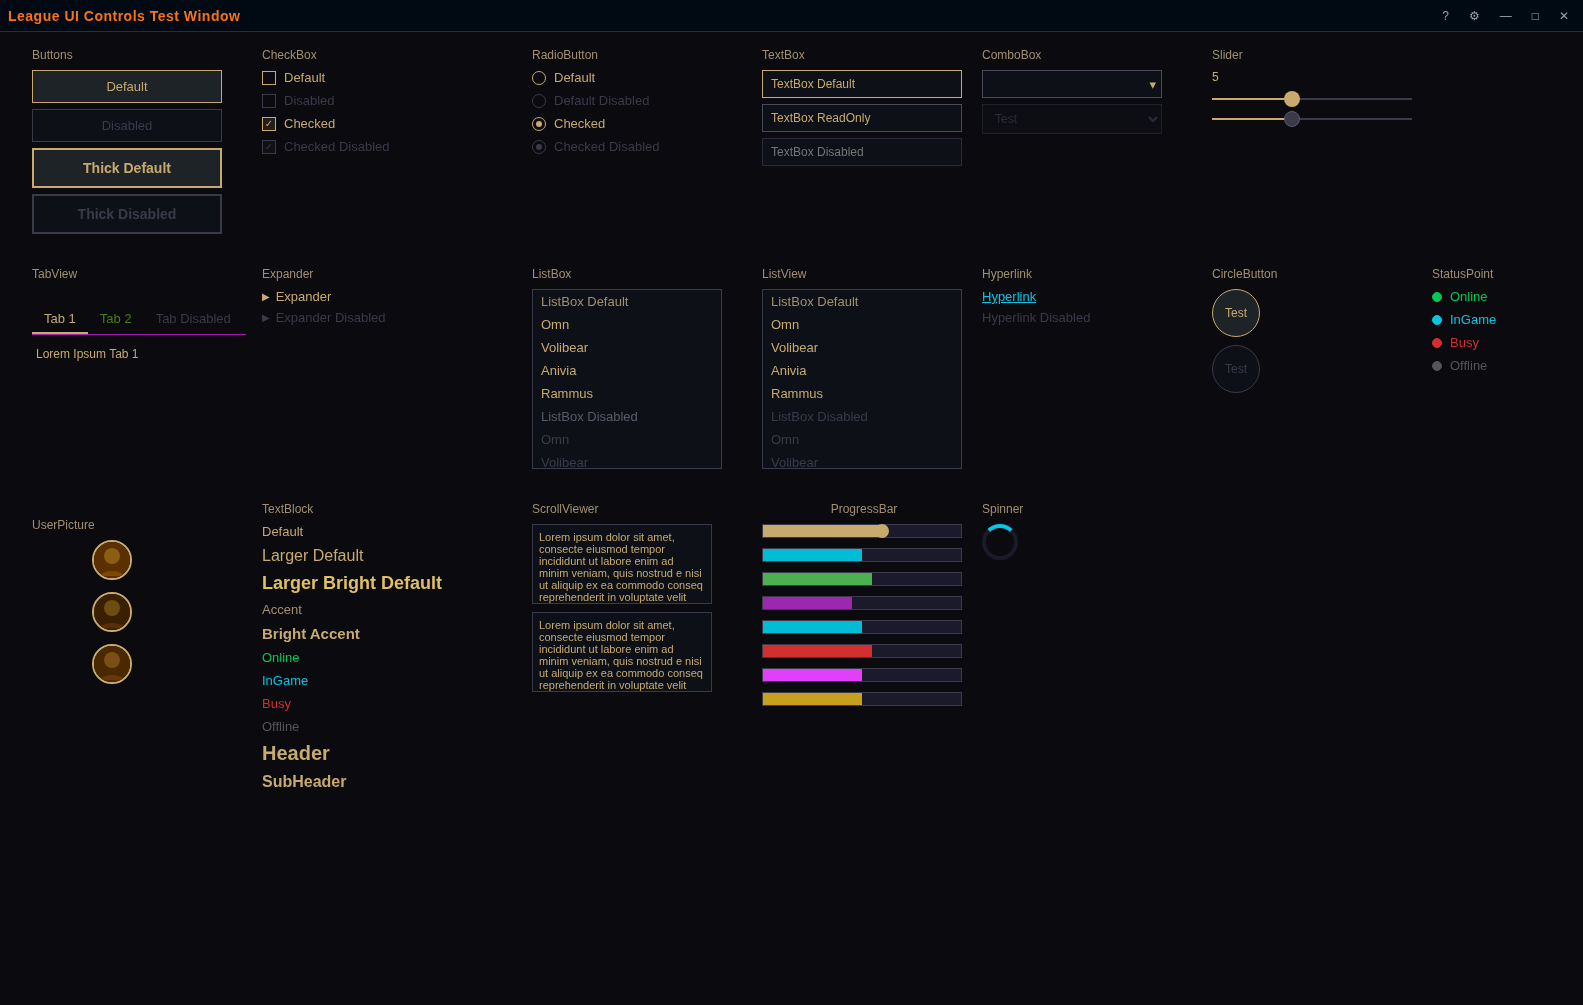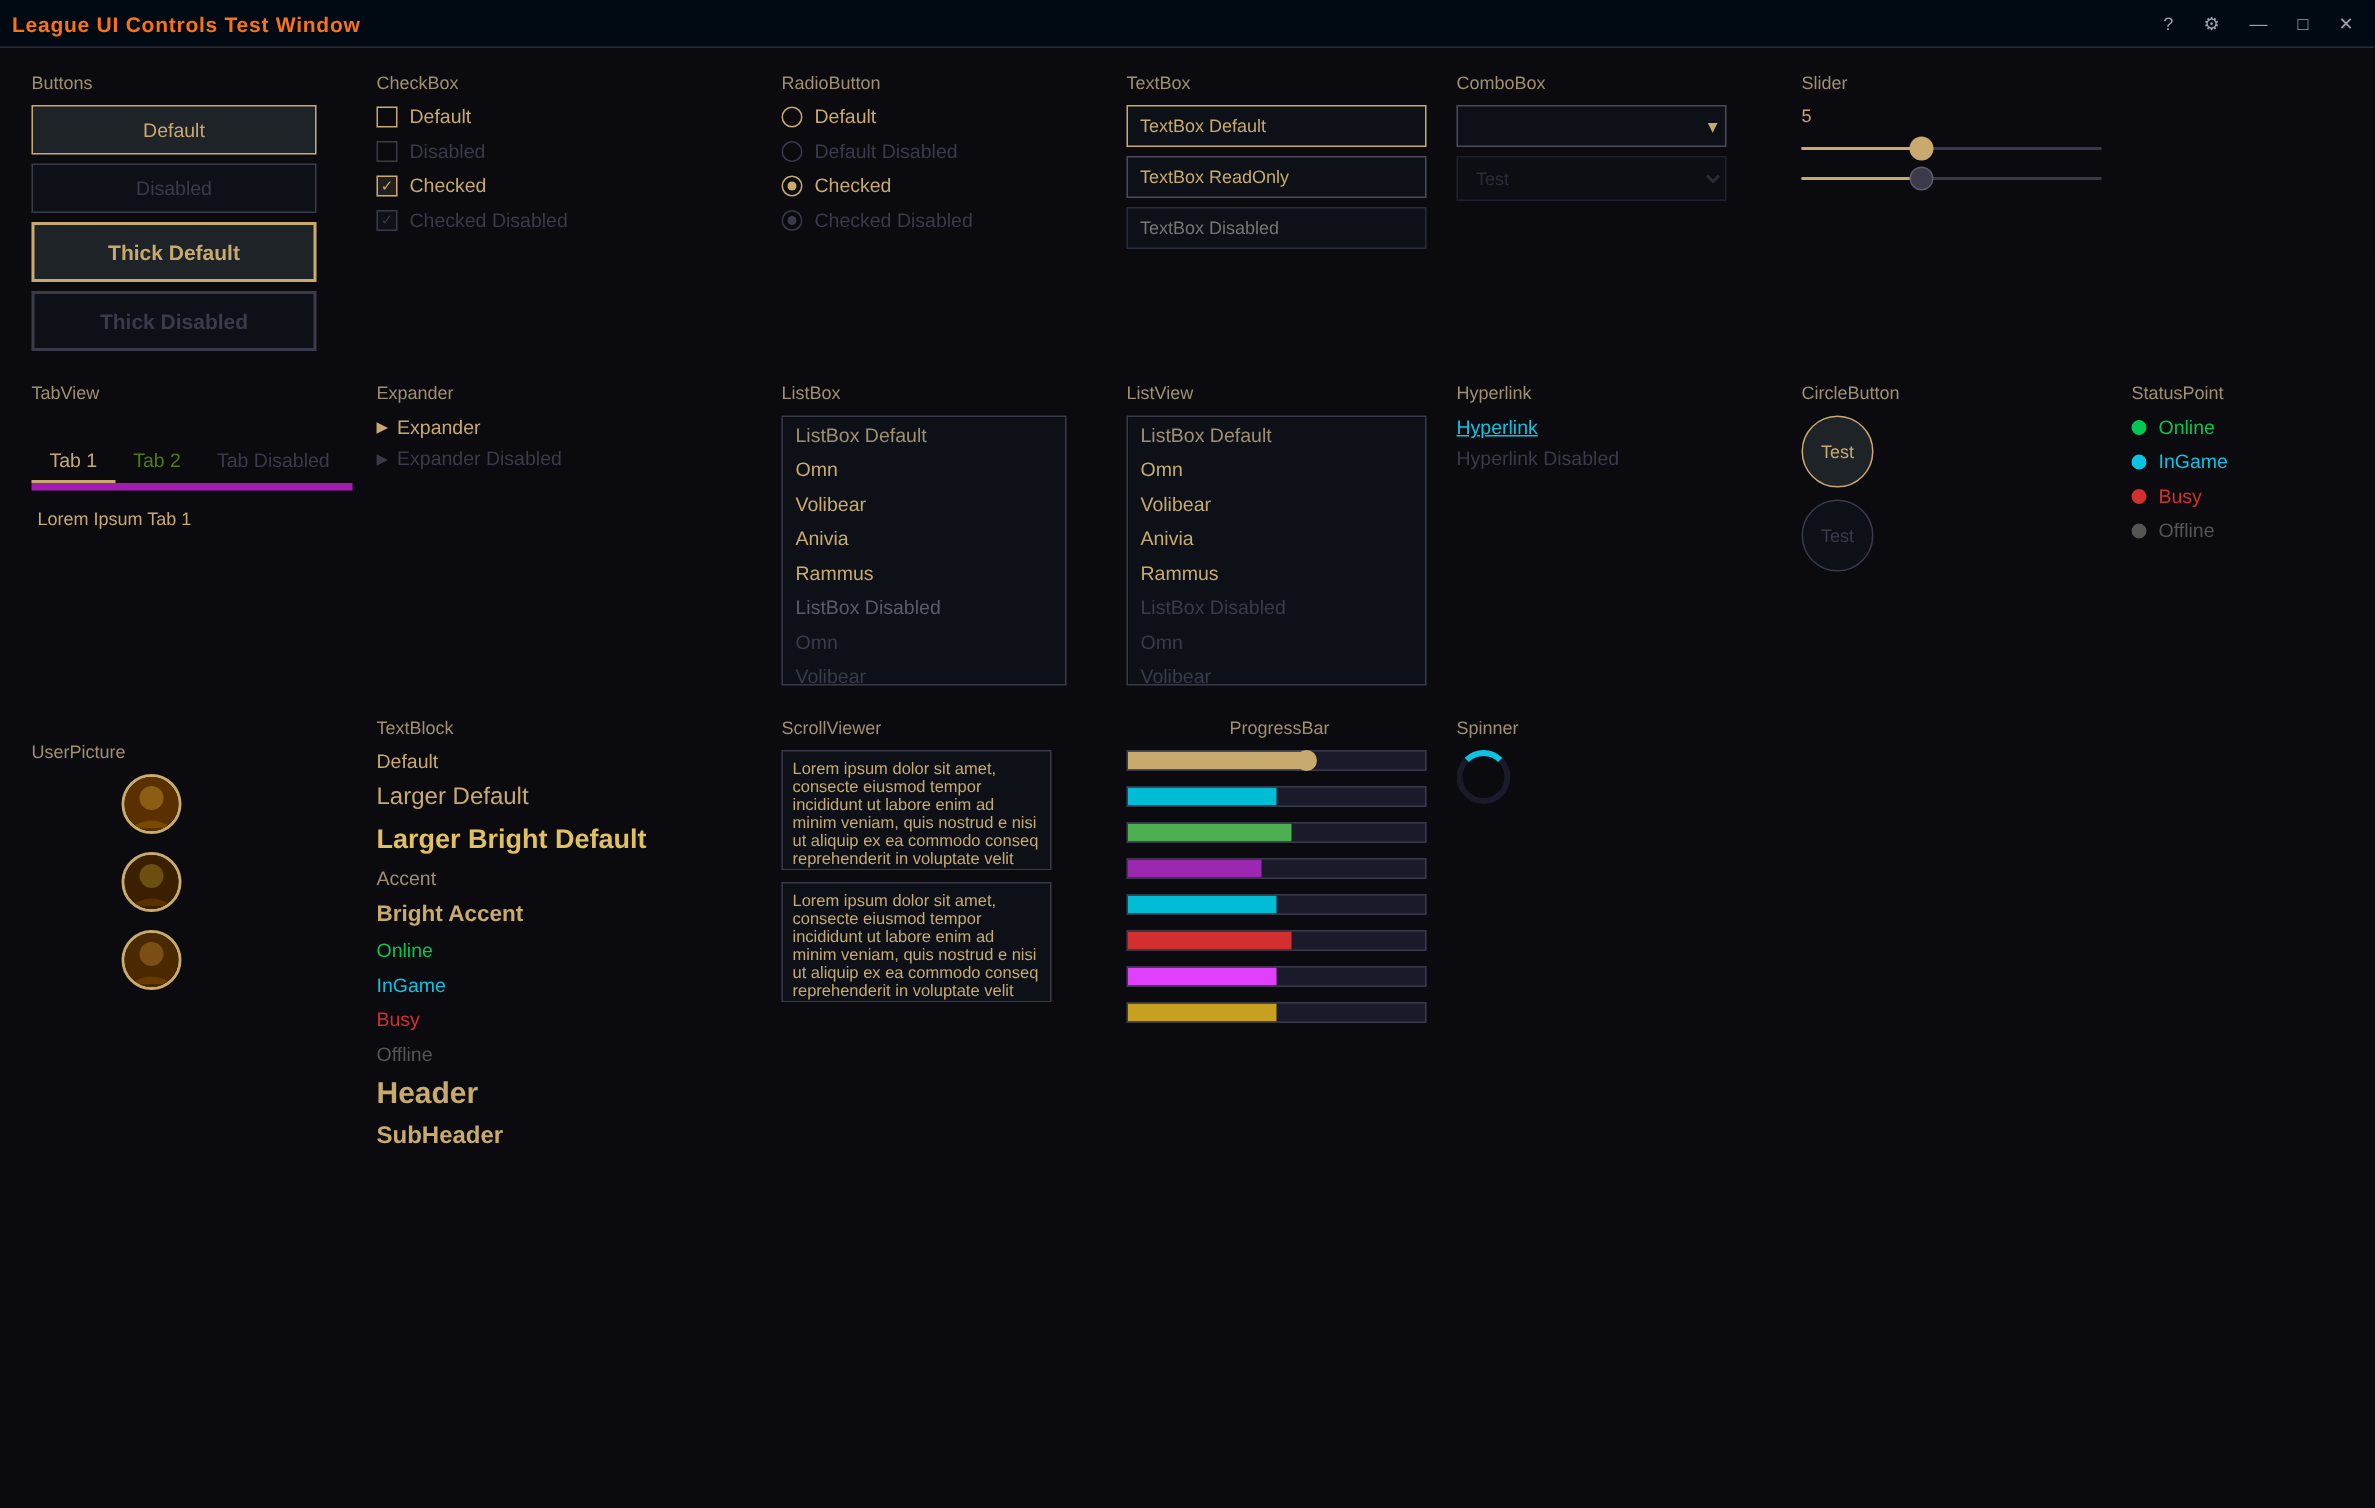--- a/index.html
+++ b/index.html
@@ -263,21 +263,21 @@
       top: -7px;
       transform: translateX(-50%);
     }
     .slider-value {
       color: #c8aa6e;
       font-size: 12px;
       margin-bottom: 4px;
     }
     .tab-header {
       display: flex;
-      border-bottom: 5px solid #a21caf;
+      border-bottom: 1px solid #a21caf;
       margin-bottom: 8px;
       margin-top: 24px;
     }
     .tab-item {
       padding: 6px 12px;
       cursor: pointer;
       color: #4d7c0f;
       font-size: 13px;
       border-bottom: 2px solid transparent;
     }
@@ -491,24 +491,24 @@
       border-top: 4px solid #0bc4e3;
       border-radius: 50%;
       animation: spin 1.2s linear infinite;
     }
     @keyframes spin {
       0% { transform: rotate(0deg); }
       100% { transform: rotate(360deg); }
     }
     
     .ui-container {
-      padding: 8px 13px;
+      padding: 8px 24px;
       display: grid;
       grid-template-columns: 230px 270px 230px 220px 230px 220px 210px;
-      row-gap: 1px;
+      row-gap: 13px;
     }
     .section {
       padding: 8px;
       vertical-align: top;
     }
     
     ::-webkit-scrollbar { width: 6px; }
     ::-webkit-scrollbar-track { background: #1a1a2a; }
     ::-webkit-scrollbar-thumb { background: #c8aa6e; }
   </style>

